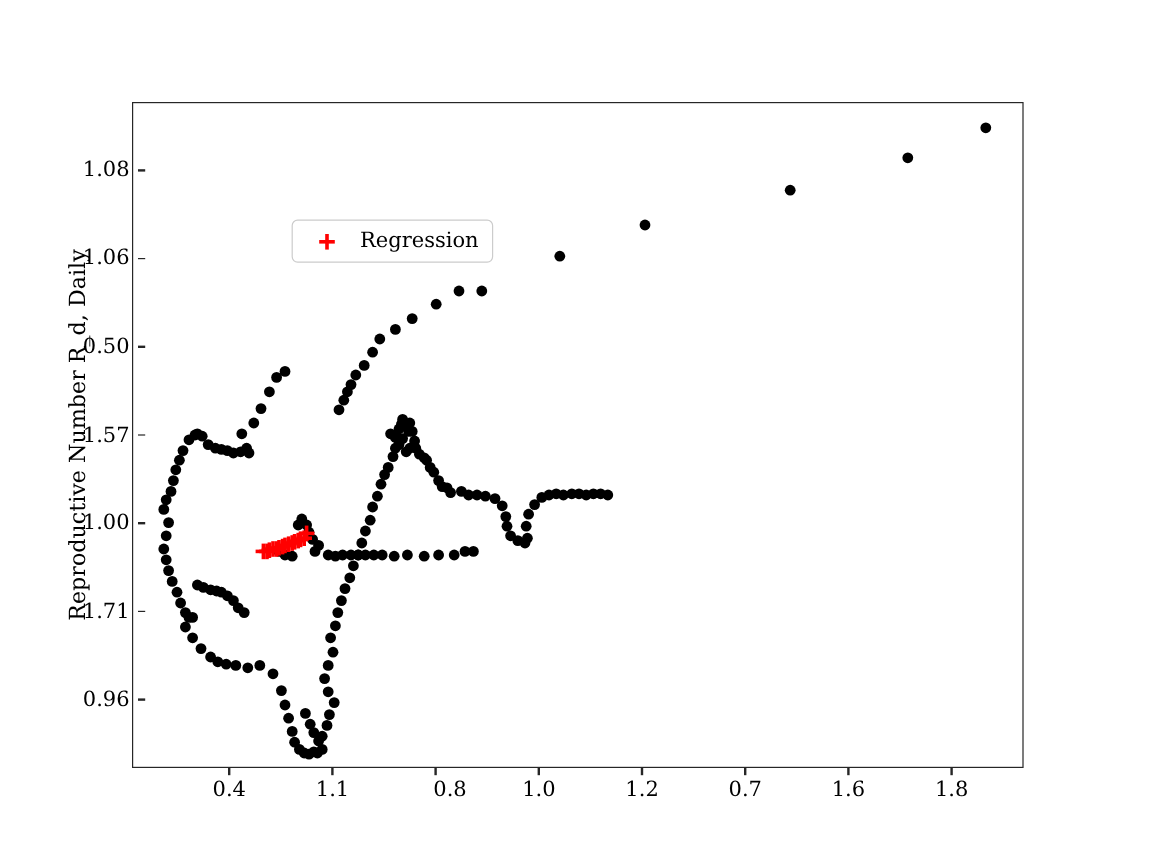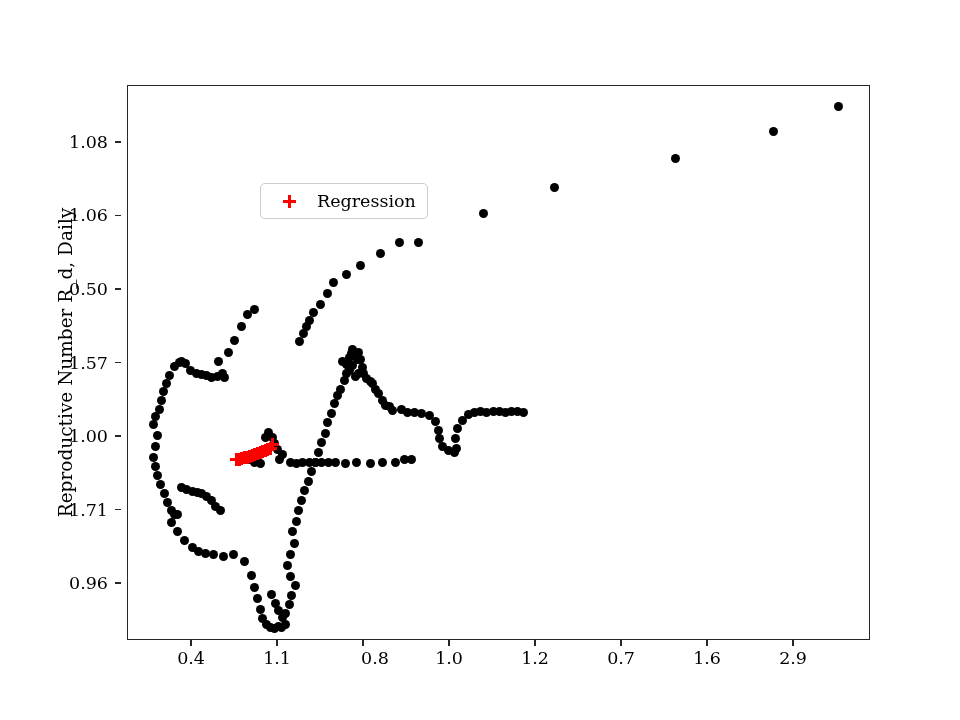--- a/index.html
+++ b/index.html
@@ -15,21 +15,21 @@
   }
   #figure {
     position: relative;
     width: 960px;
     height: 720px;
     background: #ffffff;
   }
   
   #plot-area {
     position: absolute;
-    left: 127px;
+    left: 110px;
     top: 85px;
     width: 743px;
     height: 555px;
     border: 1.6px solid #262626;
     box-sizing: border-box;
     background: #ffffff;
   }
   #points-layer {
     position: absolute;
     left: 0; top: 0;
@@ -413,21 +413,21 @@
       <div class="xticklabel" style="left: 375px;">0.8</div>
       <div class="xtick" style="left: 449.07px;"></div>
       <div class="xticklabel" style="left: 449.07px;">1.0</div>
       <div class="xtick" style="left: 535.07px;"></div>
       <div class="xticklabel" style="left: 535.07px;">1.2</div>
       <div class="xtick" style="left: 621.06px;"></div>
       <div class="xticklabel" style="left: 621.06px;">0.7</div>
       <div class="xtick" style="left: 707.06px;"></div>
       <div class="xticklabel" style="left: 707.06px;">1.6</div>
       <div class="xtick" style="left: 793.05px;"></div>
-      <div class="xticklabel" style="left: 793.05px;">2.9</div>
+      <div class="xticklabel" style="left: 793.05px;">1.8</div>
       <div class="ytick" style="top: 583.03px;"></div>
       <div class="ytick" style="top: 509.52px;"></div>
       <div class="ytick" style="top: 436.01px;"></div>
       <div class="ytick" style="top: 362.5px;"></div>
       <div class="ytick" style="top: 288.99px;"></div>
       <div class="ytick" style="top: 215.48px;"></div>
       <div class="ytick" style="top: 141.97px;"></div>
     </div>
 
 

